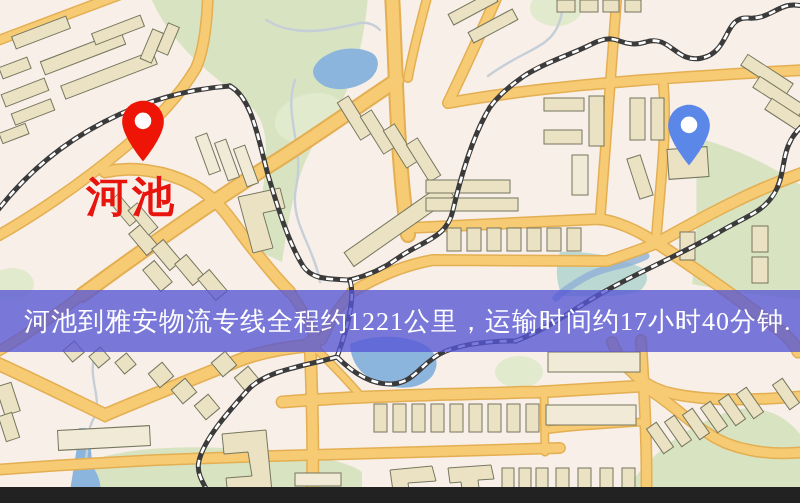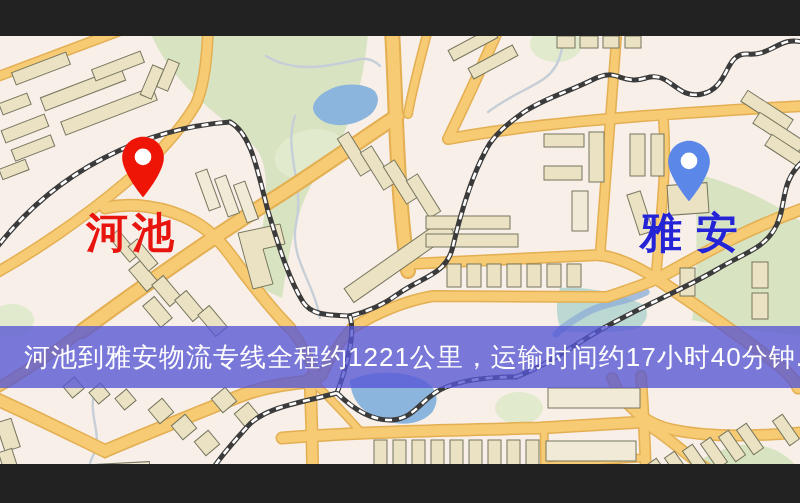--- a/index.html
+++ b/index.html
@@ -1,20 +1,19 @@
 <!DOCTYPE html>
 <html><head>
 <meta charset="utf-8">
 <style>
   html,body{margin:0;padding:0;background:#222;}
   .stage{
-    position:relative;width:800px;height:428px;overflow:hidden;
-    font-family:Liberation Sans, sans-serif;
+    position:relative;width:800px;height:487px;overflow:hidden;
+    font-family:Liberation Serif, serif;
     background:var(--bg,#f7efe8);
-    margin-top:36px;
   }
   .map-svg{position:absolute;left:0;top:0;}
   
   .park{fill:var(--park);stroke:none}
   .park-lt{fill:var(--park-light)}
   .water{fill:var(--water)}
   .stream{fill:none;stroke:var(--stream);stroke-width:2.4;stroke-linecap:round}
   .road-casing{fill:none;stroke:var(--road-casing);stroke-linecap:round}
   .road-fill{fill:none;stroke:var(--road);stroke-linecap:round}
   .rail-base{fill:none;stroke:var(--rail);stroke-width:5;stroke-linecap:round}
@@ -278,21 +277,20 @@
         <use href="#rb"></use>
         <use href="#rc"></use>
         <use href="#rd"></use>
       <use href="#re"></use>
         <use href="#rf"></use>
         <use href="#rg"></use>
     </g>
   </svg>
 
   <div class="city-label origin">河池</div>
-  <div class="city-label destination">雅安</div>
 
   <div class="pin" style="left:120px;top:99px">
     <svg width="46" height="64" viewBox="0 0 32 44">
       <path d="M16 1 C8 1 1.5 7.5 1.5 15.5 C1.5 26 16 43 16 43 C16 43 30.5 26 30.5 15.5 C30.5 7.5 24 1 16 1 Z" fill="var(--origin-pin)"></path>
       <circle cx="16" cy="15" r="5.8" fill="#ffffff"></circle>
     </svg>
   </div>
   <div class="pin" style="left:666px;top:103px">
     <svg width="46" height="64" viewBox="0 0 32 44">
       <path d="M16 1 C8 1 1.5 7.5 1.5 15.5 C1.5 26 16 43 16 43 C16 43 30.5 26 30.5 15.5 C30.5 7.5 24 1 16 1 Z" fill="var(--destination-pin)"></path>

